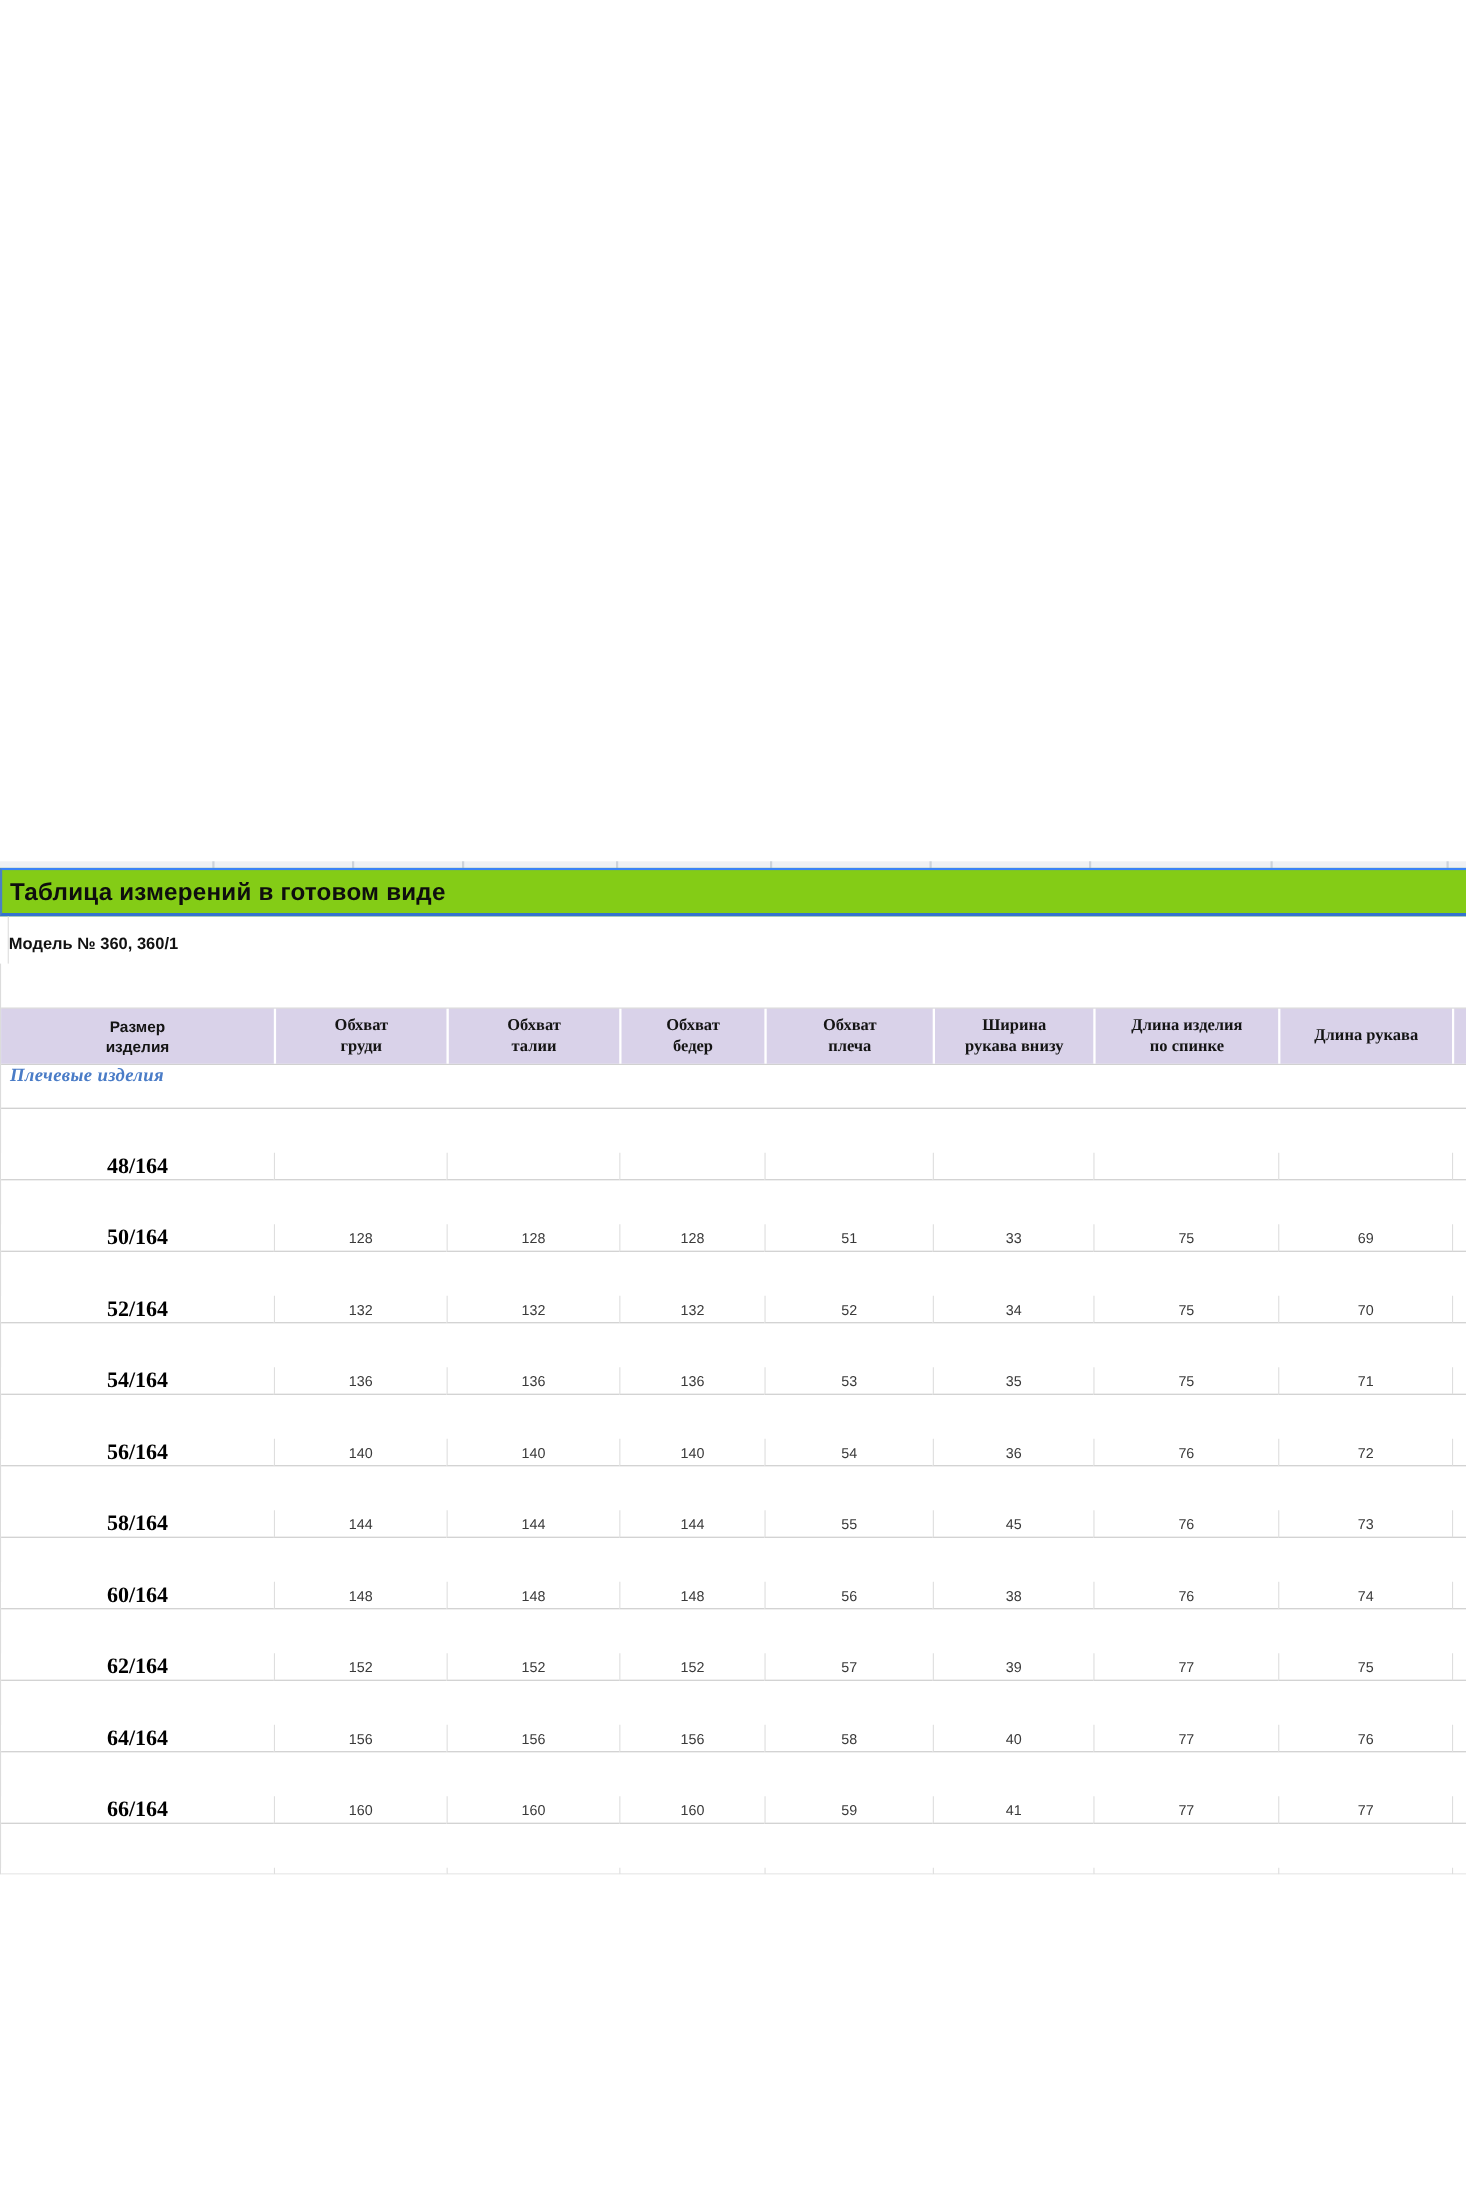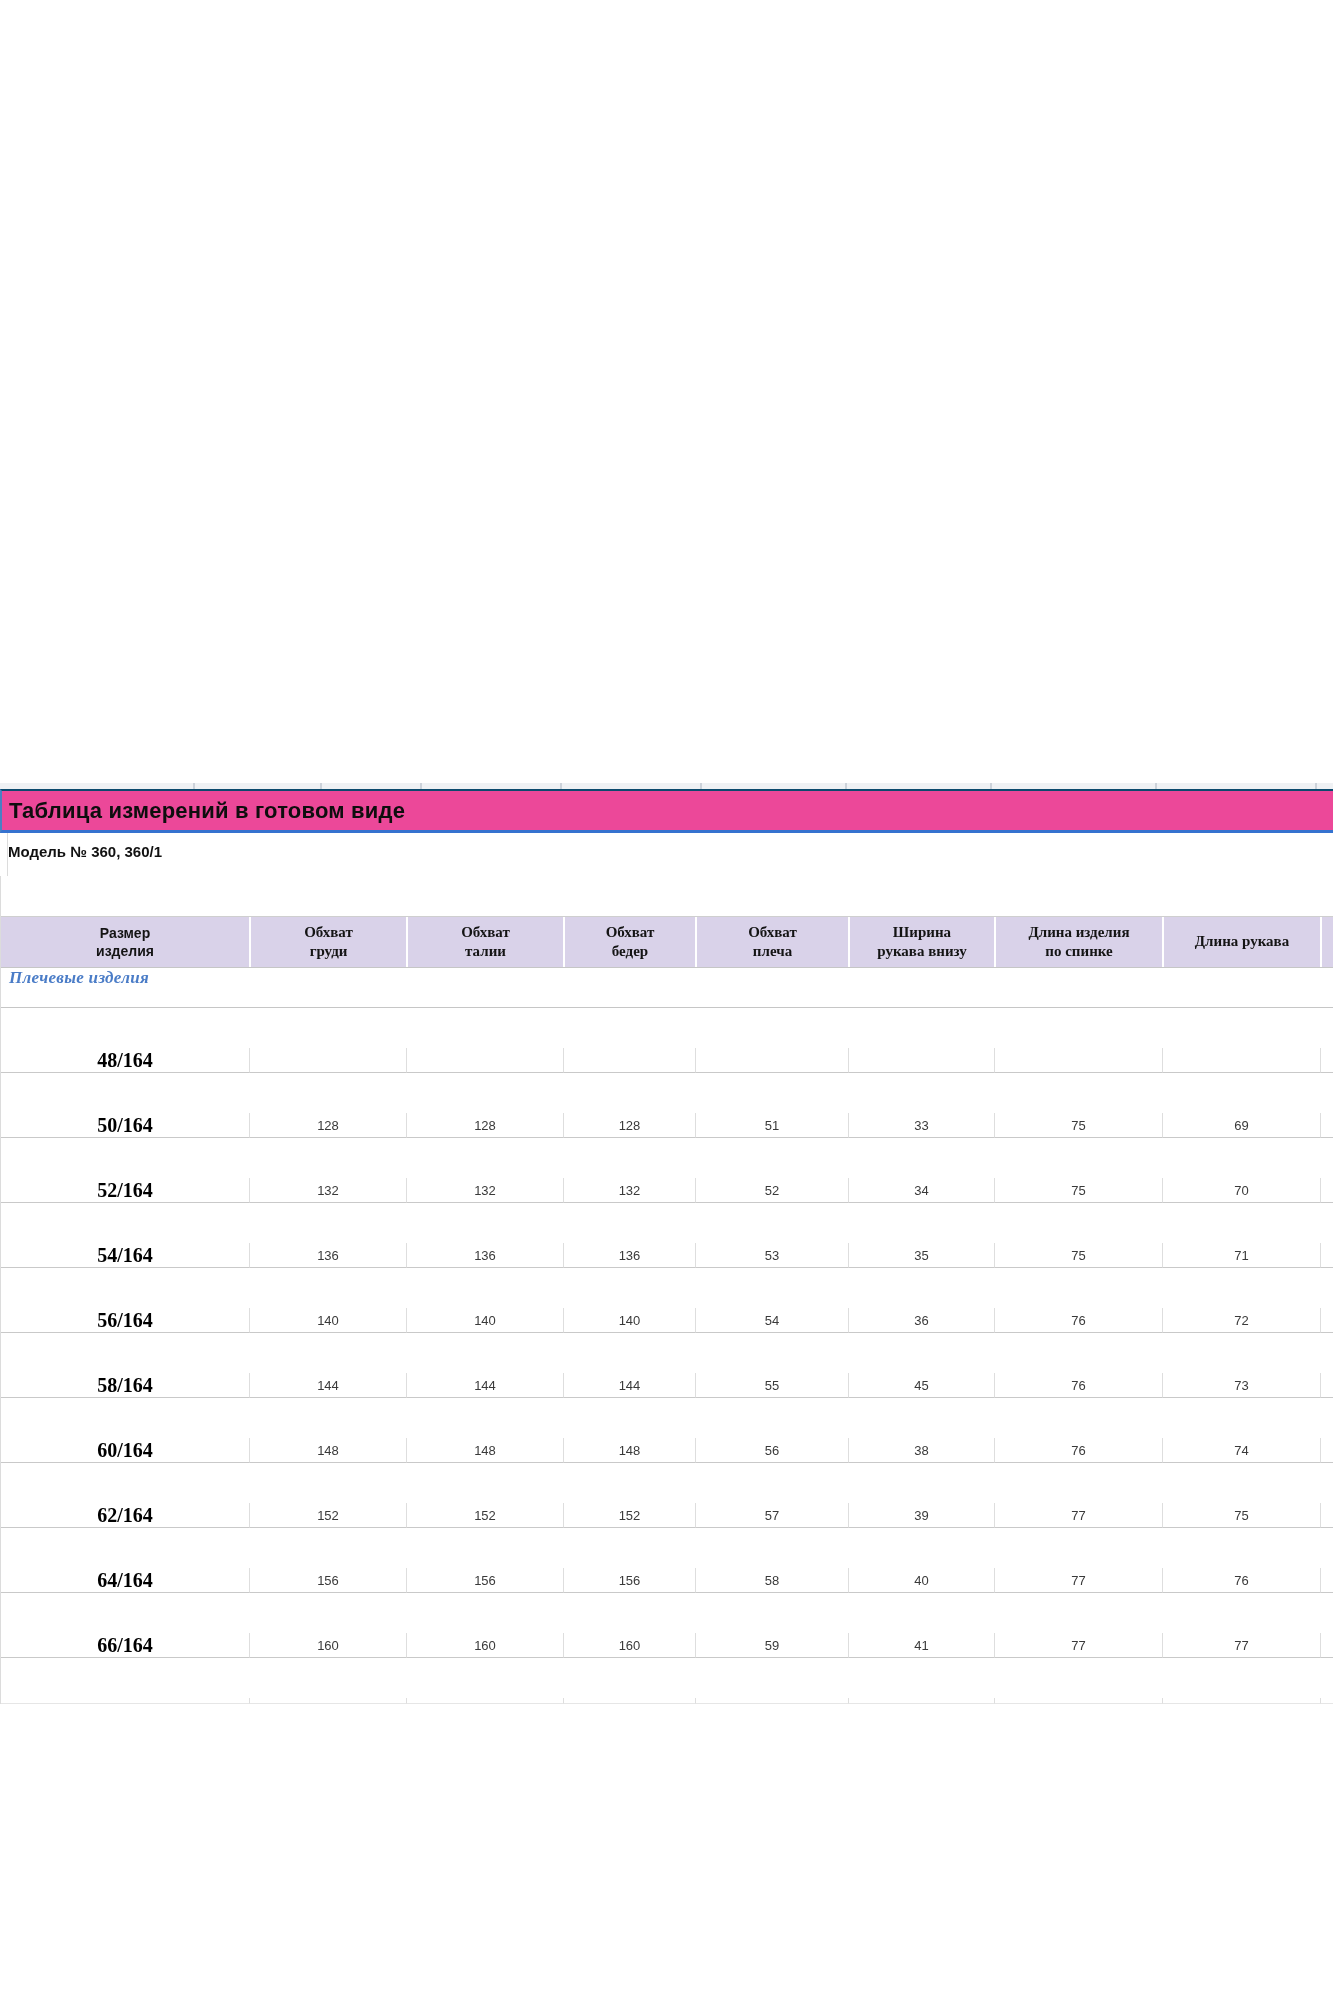--- a/index.html
+++ b/index.html
@@ -24,40 +24,40 @@
     width: 2px; height: 6px;
     background: #ccd2da;
   }
 
   
   .title-bar {
     position: absolute;
     left: 0; top: 789px;
     width: 1333px; height: 44px;
     box-sizing: border-box;
-    background: #ec4899;
-    border-top: 2px solid #0c4a6e;
+    background: #84cc16;
+    border-top: 2px solid #3b82f6;
     border-bottom: 3px solid #3572cf;
     border-left: 2px solid #4a80c4;
     display: flex;
     align-items: center;
   }
   .title-text {
     font-size: 22px;
     font-weight: bold;
     color: #0e0e0e;
     padding-left: 7px;
     letter-spacing: 0.2px;
   }
 
   .model-line {
     position: absolute;
     left: 0; top: 843px;
     width: 1251px; height: 24px;
-    display: flex; align-items: flex-start;
+    display: flex; align-items: flex-end;
   }
   .model-text {
     font-size: 15px;
     font-weight: bold;
     color: #111111;
     padding-left: 8px;
   }
   .gap-gridline {
     position: absolute;
     left: 7px; top: 833px;

